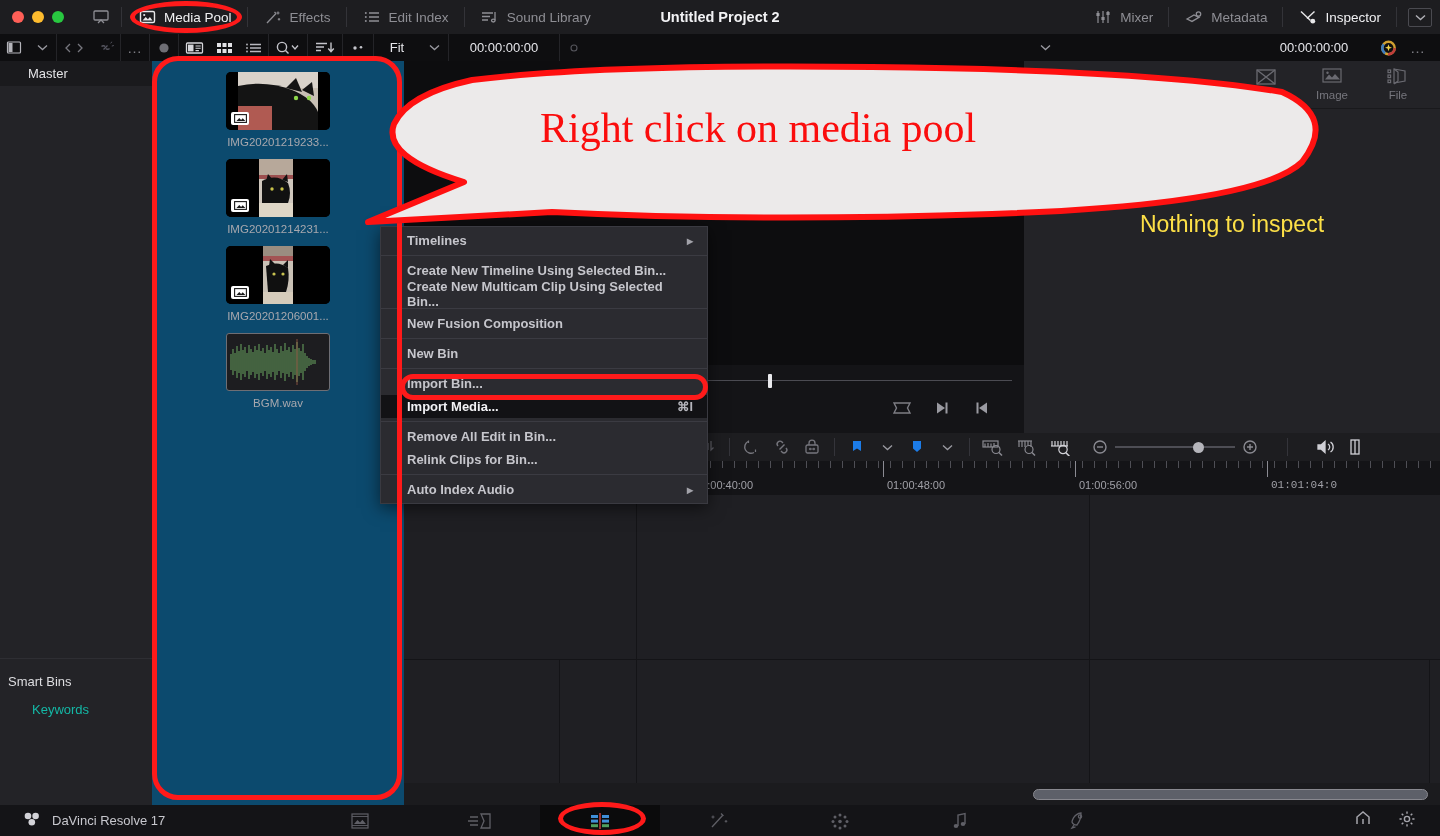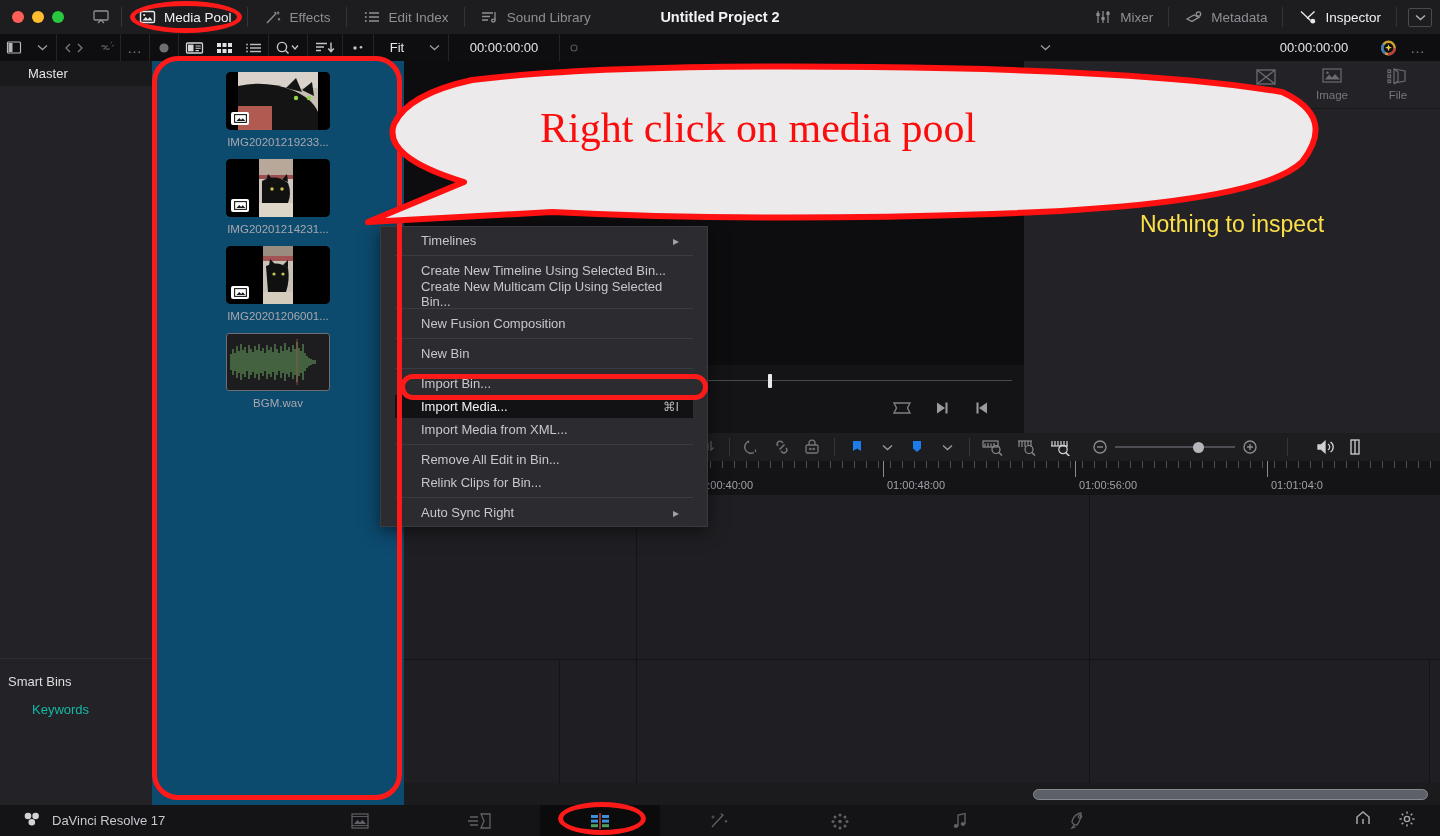--- a/index.html
+++ b/index.html
@@ -180,21 +180,22 @@
   .sb-pages { position: absolute; left: 300px; top: 0; display: flex; align-items: center; height: 31px; }
   .sb-page { width: 120px; height: 31px; display: flex; align-items: center; justify-content: center; color: #5f5f66; }
   .sb-page.active { background: #0b0b0c; }
   .sb-right { margin-left: auto; display: flex; align-items: center; gap: 26px; padding-right: 24px; color: #a5a5ac; }
 
   
   .ctxmenu {
     position: absolute; left: 380px; top: 226px; width: 328px;
     background: #2b2b30; border: 1px solid #3a3a41;
     box-shadow: 0 4px 16px rgba(0,0,0,.55); z-index: 60;
-    padding: 2px 14px;
+    padding: 2px 0;
+    font-weight: bold;
   }
   .ctx-item {
     height: 23px; display: flex; align-items: center;
     padding: 0 14px 0 26px; color: #c6c6cc; font-size: 13px; position: relative;
   }
   .ctx-item.highlight { background: #121215; color: #f2f2f5; }
   .ctx-shortcut { margin-left: auto; color: #b6b6bd; font-size: 12.5px; }
   .ctx-arrow { margin-left: auto; color: #a2a2a9; font-size: 12px; }
   .ctx-div { height: 1px; background: #3b3b42; margin: 3px 0; }
 
@@ -812,21 +813,21 @@
       <div class="ruler-tick" style="left: 770px; height: 7px;"></div>
       <div class="ruler-tick" style="left: 782px; height: 7px;"></div>
       <div class="ruler-tick" style="left: 794px; height: 7px;"></div>
       <div class="ruler-tick" style="left: 55px; height: 16px; background: rgb(139, 139, 147);"></div>
       <div class="ruler-label" style="left: 59px;">01:00:40:00</div>
       <div class="ruler-tick" style="left: 247px; height: 16px; background: rgb(139, 139, 147);"></div>
       <div class="ruler-label" style="left: 251px;">01:00:48:00</div>
       <div class="ruler-tick" style="left: 439px; height: 16px; background: rgb(139, 139, 147);"></div>
       <div class="ruler-label" style="left: 443px;">01:00:56:00</div>
       <div class="ruler-tick" style="left: 631px; height: 16px; background: rgb(139, 139, 147);"></div>
-      <div class="ruler-label" style="left: 635px;">01:01:04:0</div>
+      <div class="ruler-label" style="left: 635px; font-family: Liberation Mono, monospace;">01:01:04:0</div>
     </div>
 
   <div class="tl-tracks">
     <div class="track-sep" style="top:164px"></div>
     <div class="vline" style="left:232px"></div>
     <div class="vline" style="left:685px;top:0;height:164px"></div>
     <div class="vline" style="left:685px;top:165px"></div>
     <div class="vline" style="left:155px;top:165px"></div>
     <div class="vline" style="left:1025px;top:165px"></div>
   </div>
@@ -955,37 +956,34 @@
     </div>
     <div class="ctx-div"></div>
     <div>
       <div class="ctx-item">
         <span>Import Bin...</span>
       </div>
       <div class="ctx-item highlight">
         <span>Import Media...</span>
         <span class="ctx-shortcut">⌘I</span>
       </div>
-      <div class="ctx-item">
-        <span>Import Media from XML...</span>
-      </div>
     </div>
     <div class="ctx-div"></div>
     <div>
       <div class="ctx-item">
         <span>Remove All Edit in Bin...</span>
       </div>
       <div class="ctx-item">
         <span>Relink Clips for Bin...</span>
       </div>
     </div>
     <div class="ctx-div"></div>
     <div>
       <div class="ctx-item">
-        <span>Auto Sync Right</span>
+        <span>Auto Index Audio</span>
         <span class="ctx-arrow">▸</span>
       </div>
     </div>
   </div>
 
   <div class="ann ann-oval" style="left:130px; top:1px; width:112px; height:32px;"></div>
 
   <div class="ann ann-rect" style="left:152px; top:56px; width:250px; height:744px;"></div>
 
   <svg class="ann" style="left:352px; top:62px; width:990px; height:165px;" viewBox="0 0 990 165">

